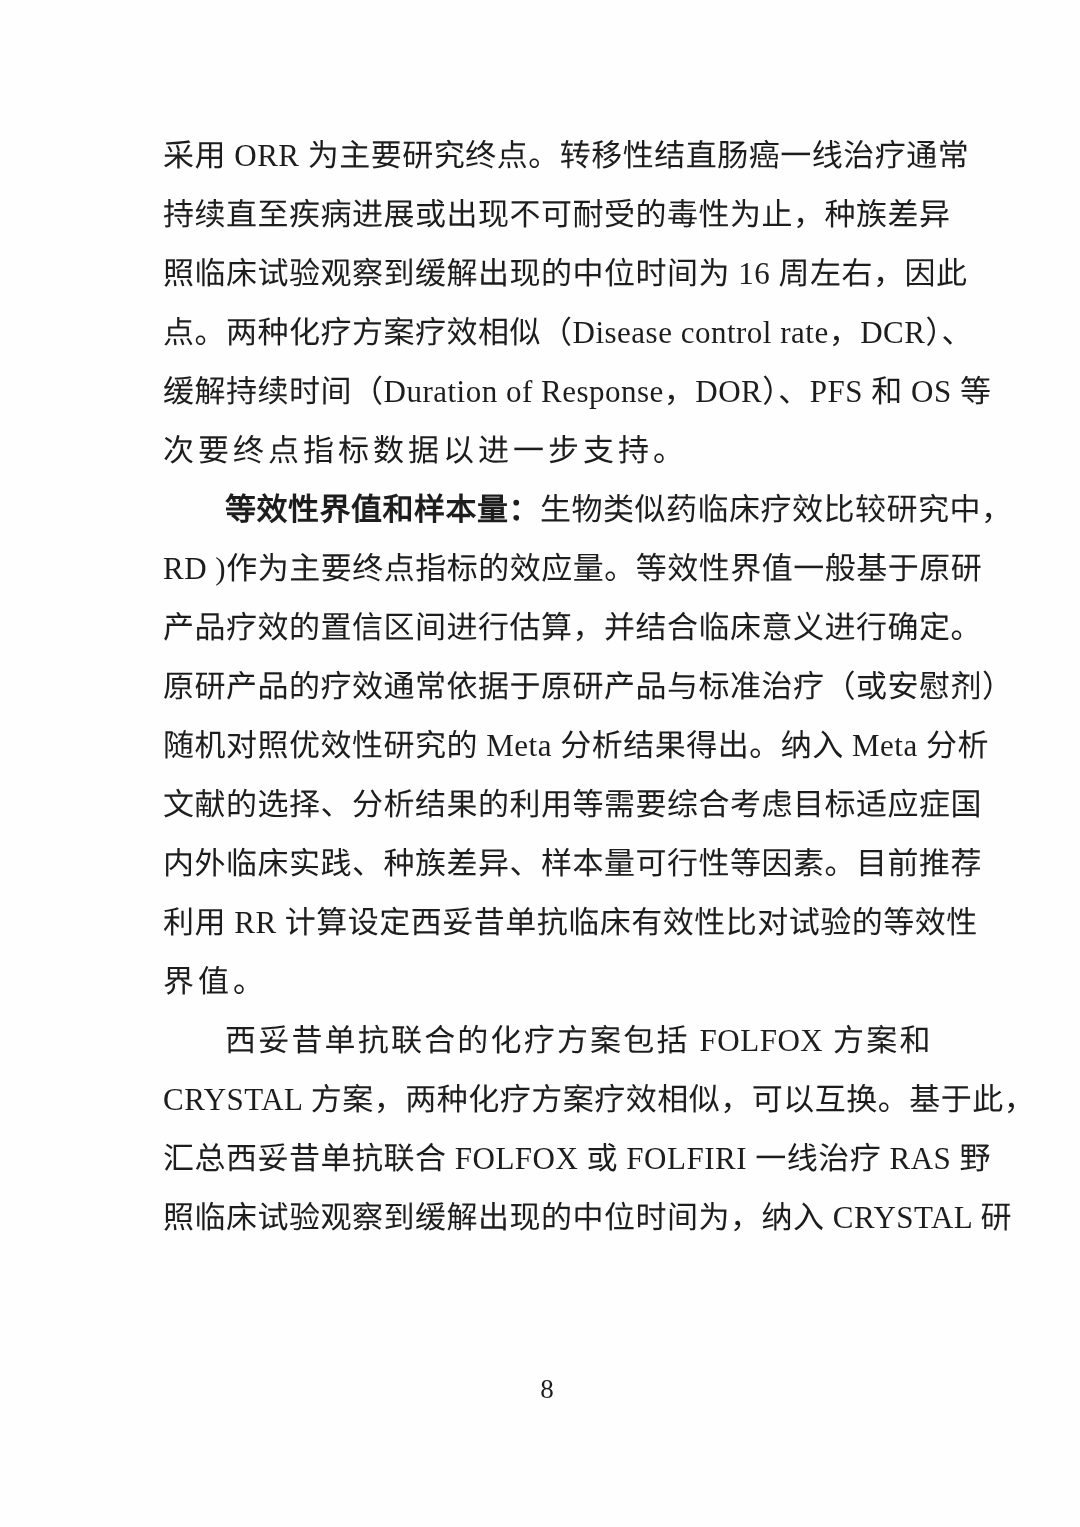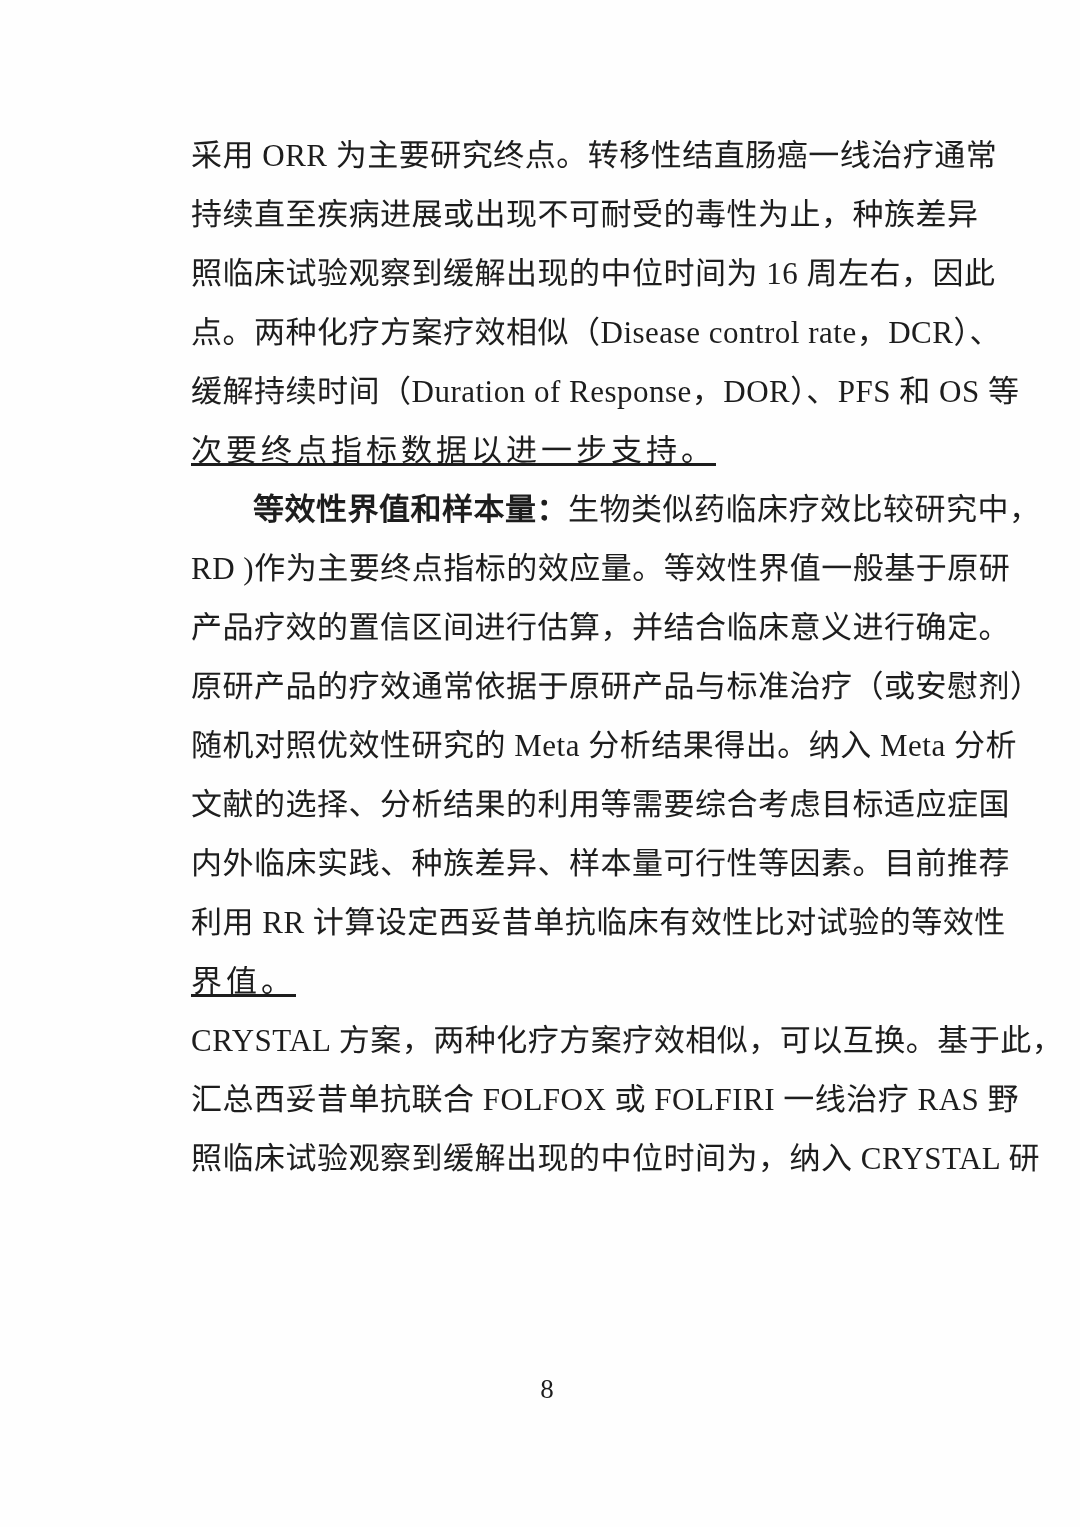--- a/index.html
+++ b/index.html
@@ -17,37 +17,35 @@
     width: 1080px;
     height: 1527px;
     background: #fefefe;
     overflow: hidden;
   }
   .textblock {
     position: absolute;
     left: 163px;
     top: 126px;
     width: 768px;
-    margin-left: 28px;
   }
   .line {
     font-size: 31px;
     line-height: 59px;
     height: 59px;
     color: #1d1d1d;
     text-align: justify;
     text-align-last: justify;
     white-space: nowrap;
     letter-spacing: 0.5px;
   }
   .line.no-just {
     text-align: center;
     text-align-last: left;
     letter-spacing: 4px;
-    text-decoration: underline;
   }
   .line.indent {
     text-indent: 62px;
   }
   .run { font-weight: normal; }
   .run.bold { font-weight: bold; }
   .page-number {
     position: absolute;
     top: 1374px;
     left: 163px;
@@ -70,18 +68,19 @@
       <div class="line no-just"><span class="run">次要终点指标数据以进一步支持。</span></div>
       <div class="line indent"><span class="run bold">等效性界值和样本量：</span><span class="run">生物类似药临床疗效比较研究中，</span></div>
       <div class="line"><span class="run">RD )作为主要终点指标的效应量。等效性界值一般基于原研</span></div>
       <div class="line"><span class="run">产品疗效的置信区间进行估算，并结合临床意义进行确定。</span></div>
       <div class="line"><span class="run">原研产品的疗效通常依据于原研产品与标准治疗（或安慰剂）</span></div>
       <div class="line"><span class="run">随机对照优效性研究的 Meta 分析结果得出。纳入 Meta 分析</span></div>
       <div class="line"><span class="run">文献的选择、分析结果的利用等需要综合考虑目标适应症国</span></div>
       <div class="line"><span class="run">内外临床实践、种族差异、样本量可行性等因素。目前推荐</span></div>
       <div class="line"><span class="run">利用 RR 计算设定西妥昔单抗临床有效性比对试验的等效性</span></div>
       <div class="line no-just"><span class="run">界值。</span></div>
+      <div class="line indent"><span class="run">西妥昔单抗联合的化疗方案包括 FOLFOX 方案和</span></div>
       <div class="line"><span class="run">CRYSTAL 方案，两种化疗方案疗效相似，可以互换。基于此，</span></div>
       <div class="line"><span class="run">汇总西妥昔单抗联合 FOLFOX 或 FOLFIRI 一线治疗 RAS 野</span></div>
       <div class="line"><span class="run">照临床试验观察到缓解出现的中位时间为，纳入 CRYSTAL 研</span></div>
     </div>
   <div class="page-number">8</div>
 </div>
 
 </body></html>

